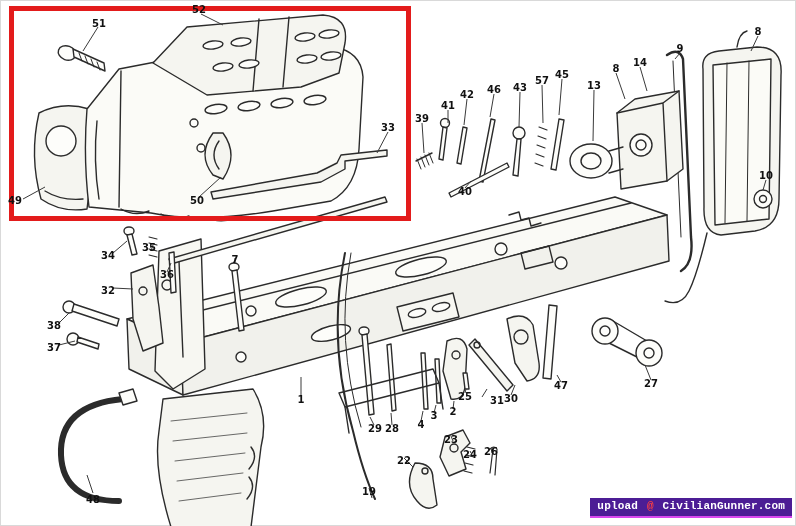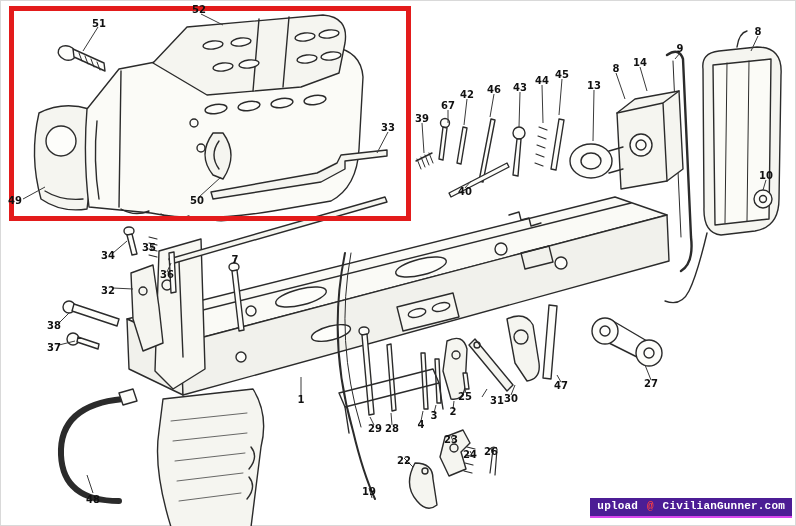--- a/index.html
+++ b/index.html
@@ -293,25 +293,25 @@
 
   <div class="highlight-box"></div>
 
   <div class="labels">
       <span class="part-label" style="left: 98px; top: 23px;">51</span>
       <span class="part-label" style="left: 198px; top: 9px;">52</span>
       <span class="part-label" style="left: 14px; top: 200px;">49</span>
       <span class="part-label" style="left: 196px; top: 200px;">50</span>
       <span class="part-label" style="left: 387px; top: 127px;">33</span>
       <span class="part-label" style="left: 421px; top: 118px;">39</span>
-      <span class="part-label" style="left: 447px; top: 105px;">67</span>
+      <span class="part-label" style="left: 447px; top: 105px;">41</span>
       <span class="part-label" style="left: 466px; top: 94px;">42</span>
       <span class="part-label" style="left: 493px; top: 89px;">46</span>
       <span class="part-label" style="left: 519px; top: 87px;">43</span>
-      <span class="part-label" style="left: 541px; top: 80px;">44</span>
+      <span class="part-label" style="left: 541px; top: 80px;">57</span>
       <span class="part-label" style="left: 561px; top: 74px;">45</span>
       <span class="part-label" style="left: 593px; top: 85px;">13</span>
       <span class="part-label" style="left: 615px; top: 68px;">8</span>
       <span class="part-label" style="left: 639px; top: 62px;">14</span>
       <span class="part-label" style="left: 679px; top: 48px;">9</span>
       <span class="part-label" style="left: 757px; top: 31px;">8</span>
       <span class="part-label" style="left: 765px; top: 175px;">10</span>
       <span class="part-label" style="left: 464px; top: 191px;">40</span>
       <span class="part-label" style="left: 107px; top: 255px;">34</span>
       <span class="part-label" style="left: 148px; top: 247px;">35</span>

